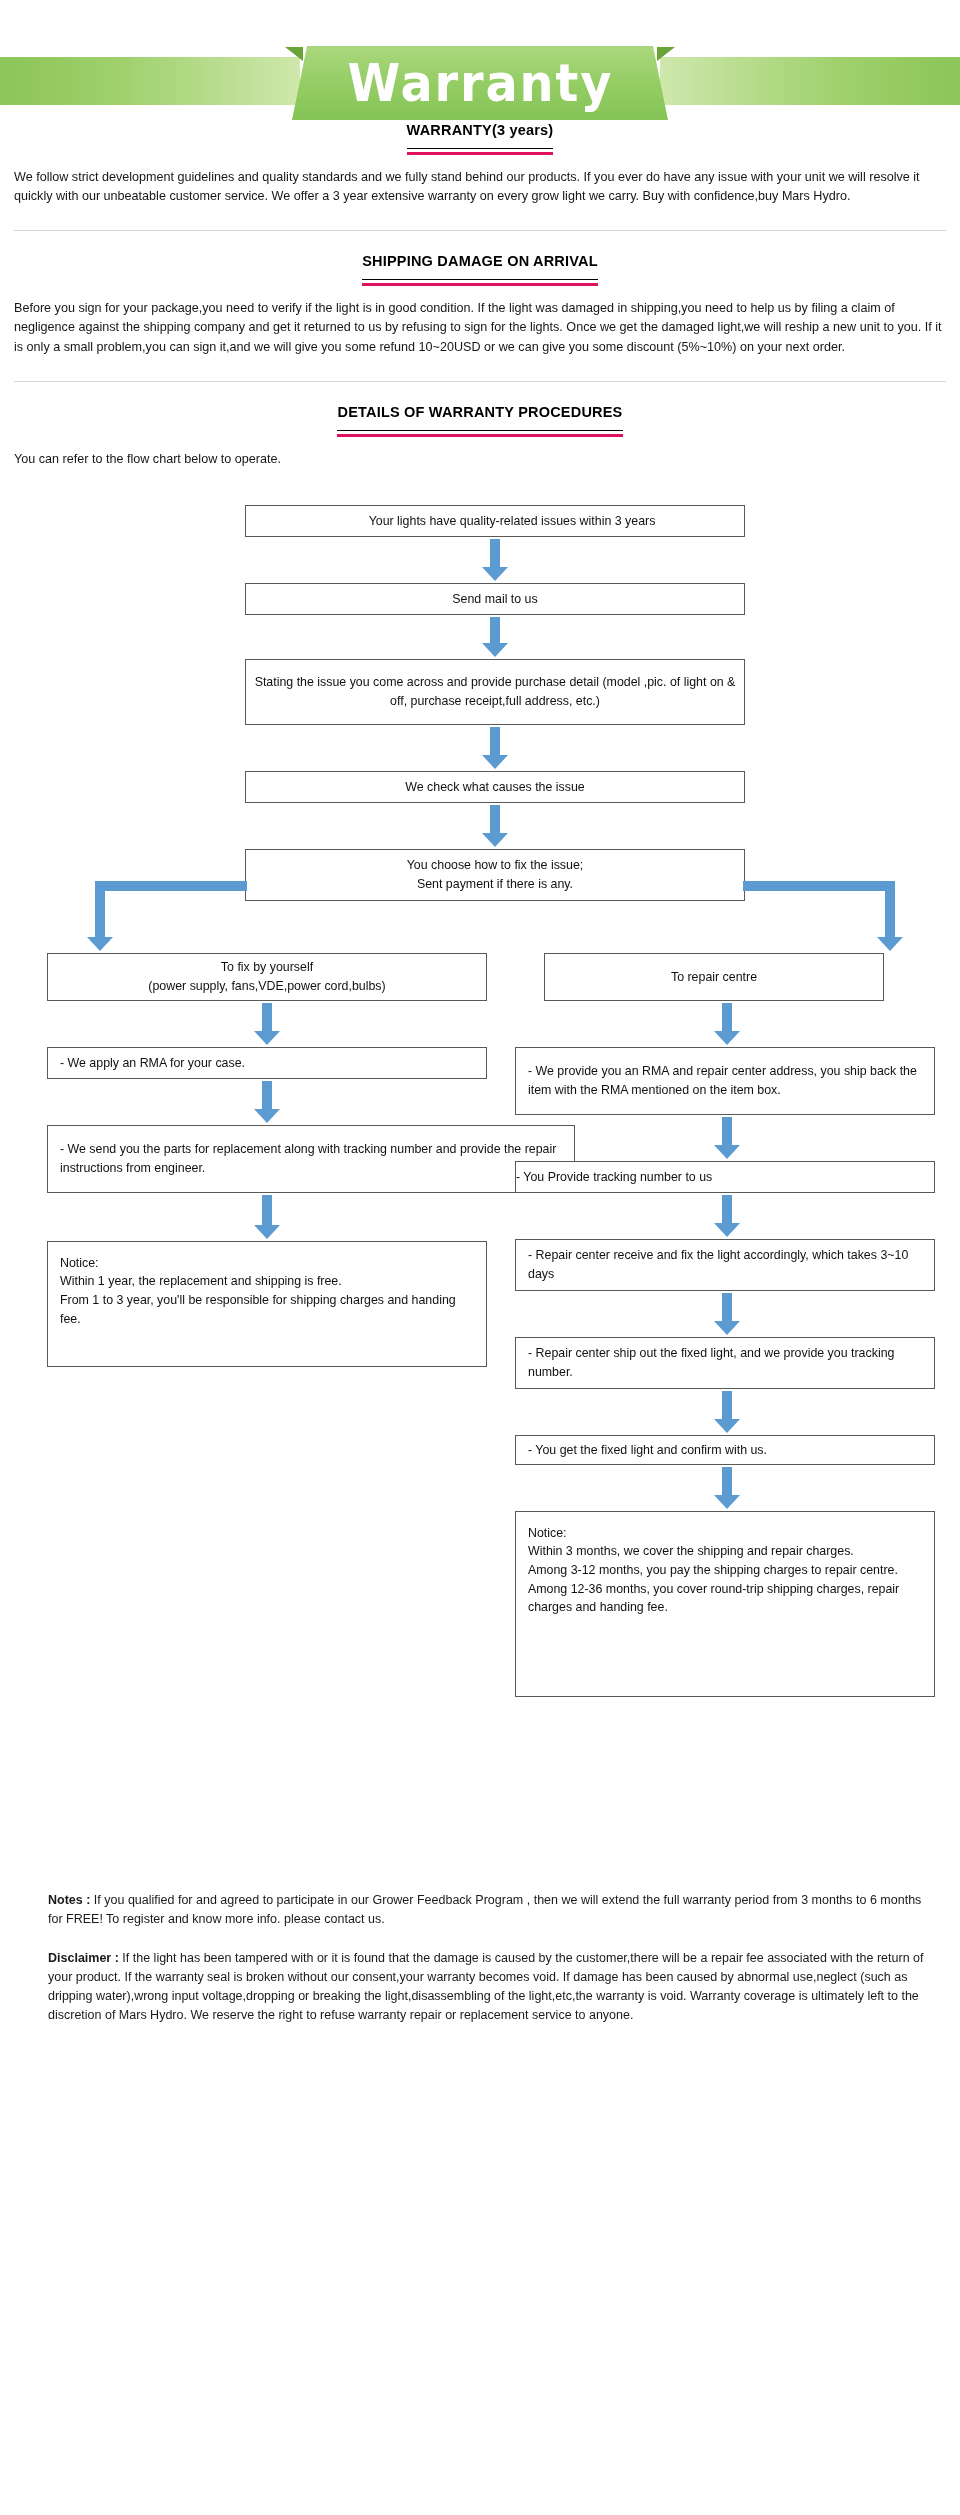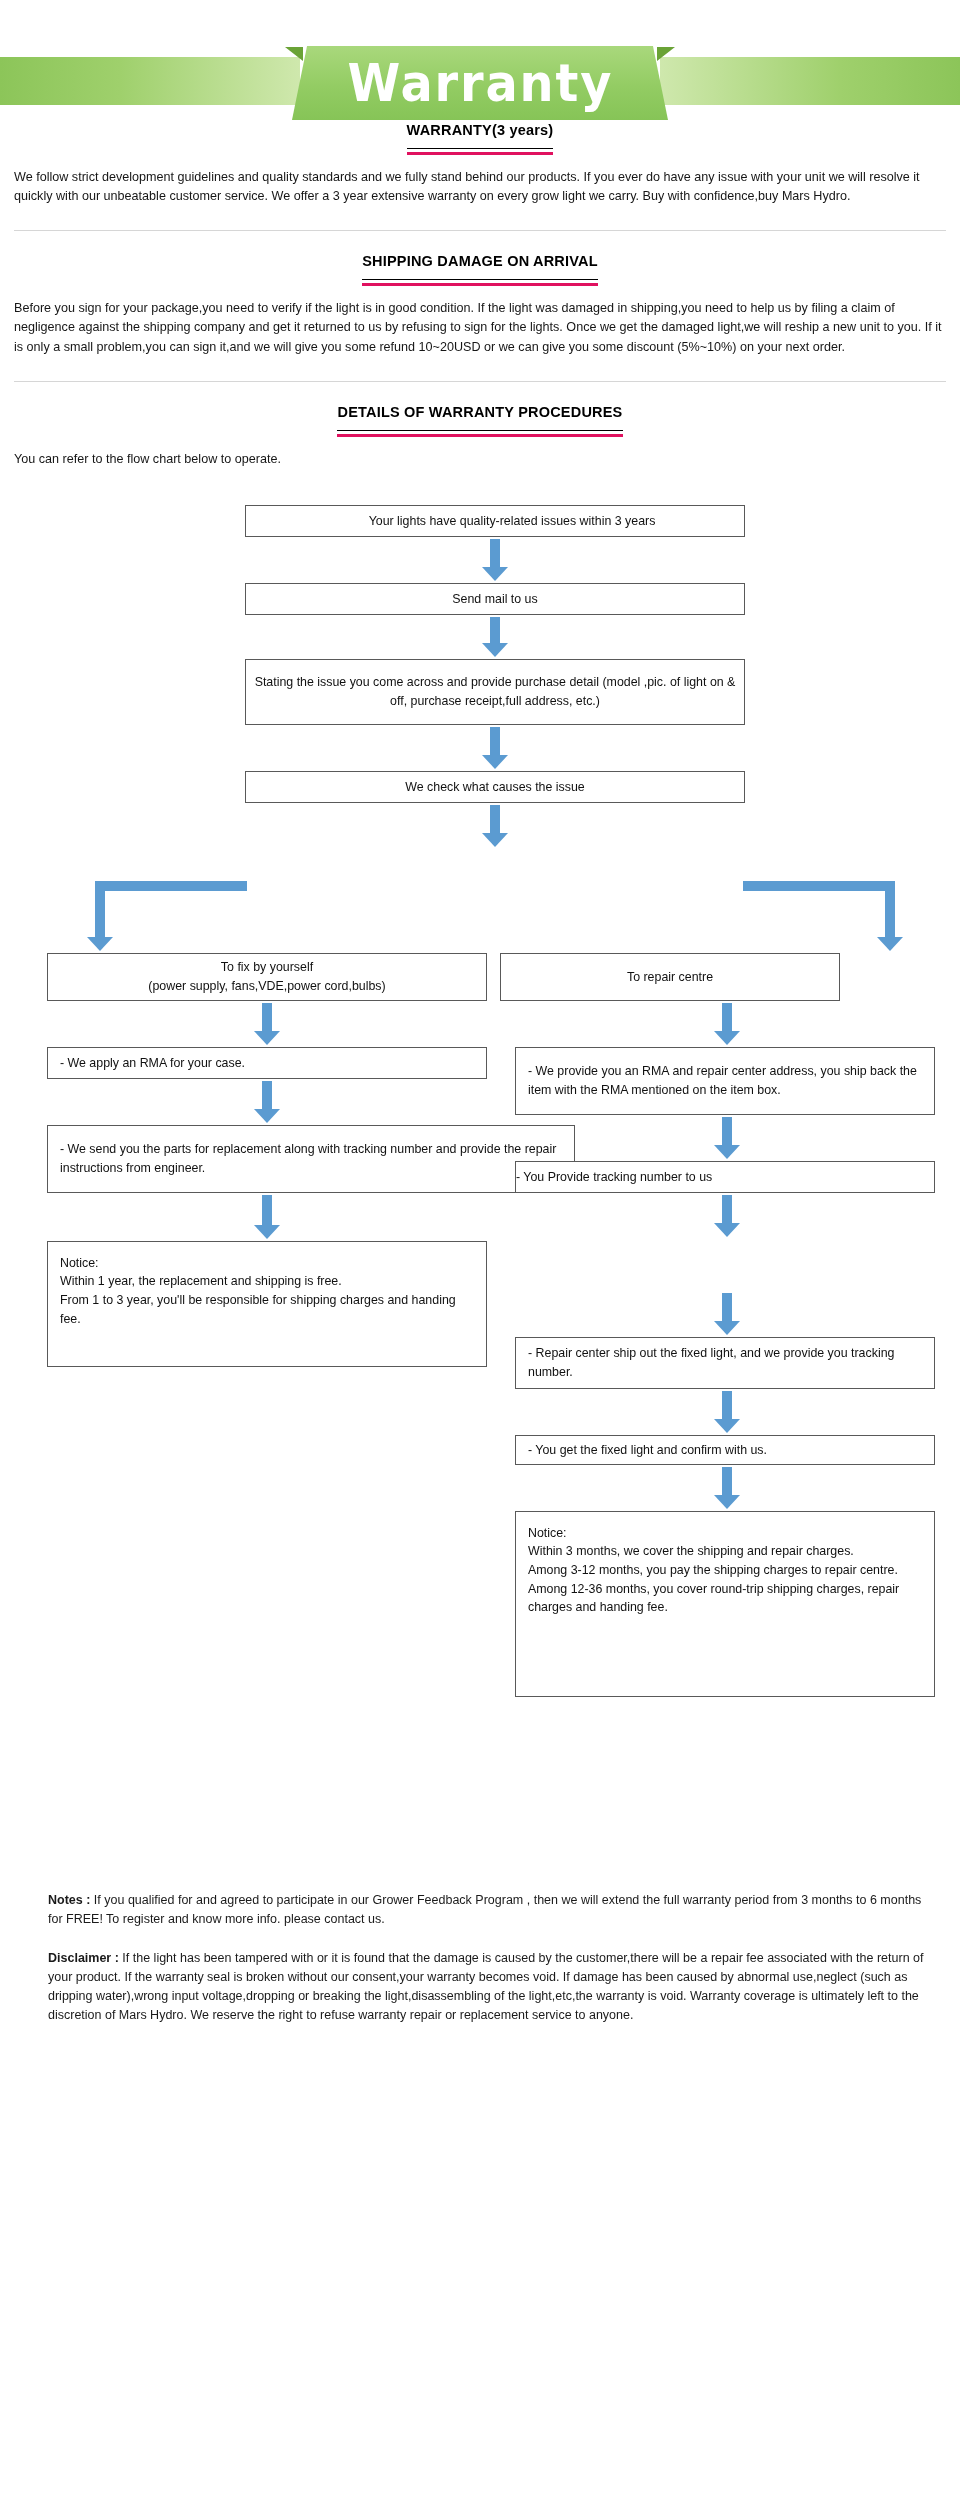--- a/index.html
+++ b/index.html
@@ -232,20 +232,24 @@
 
     <div class="fbox" style="left:231px; top:276px; width:500px; height:32px;">
       <div class="inner">We check what causes the issue</div>
     </div>
 
     <div class="arrow-d" style="left:468px; top:310px; height:42px;">
       <div class="shaft" style="height:28px;"></div>
         <div class="head" style="top:28px;"></div>
     </div>
 
+    <div class="fbox" style="left:231px; top:354px; width:500px; height:52px;">
+      <div class="inner" style="white-space:pre-line;">You choose how to fix the issue;
+Sent payment if there is any.</div>
+    </div>
 
     <div class="elb-h" style="left:81px; top:386px; width:152px;"></div>
     <div class="elb-v" style="left:81px; top:386px; height:50px;"></div>
     <div class="arrow-d" style="left:73px; top:420px; height:36px;">
       <div class="shaft" style="height:22px;"></div>
         <div class="head" style="top:22px;"></div>
     </div>
 
     <div class="elb-h" style="left:729px; top:386px; width:152px;"></div>
     <div class="elb-v" style="left:871px; top:386px; height:50px;"></div>
@@ -281,21 +285,21 @@
       <div class="shaft" style="height:30px;"></div>
         <div class="head" style="top:30px;"></div>
     </div>
 
     <div class="fbox left-al" style="left:33px; top:746px; width:440px; height:126px; padding-left:12px; align-items:flex-start; padding-top:12px;">
       <div class="inner" style="white-space:pre-line;">Notice:
 Within 1 year, the replacement and shipping is free.
 From 1 to 3 year, you'll be responsible for shipping charges and handing fee.</div>
     </div>
 
-    <div class="fbox" style="left:486px; top:458px; width:340px; height:48px;">
+    <div class="fbox" style="left:530px; top:458px; width:340px; height:48px;">
       <div class="inner">To repair centre</div>
     </div>
 
     <div class="arrow-d" style="left:700px; top:508px; height:42px;">
       <div class="shaft" style="height:28px;"></div>
         <div class="head" style="top:28px;"></div>
     </div>
 
     <div class="fbox left-al" style="left:501px; top:552px; width:420px; height:68px; padding-left:12px;">
       <div class="inner">- We provide you an RMA and repair center address, you ship back the item with the RMA mentioned on the item box.</div>
@@ -308,20 +312,23 @@
 
     <div class="fbox left-al" style="left:501px; top:666px; width:420px; height:32px; padding-left:0;">
       <div class="inner">- You Provide tracking number to us</div>
     </div>
 
     <div class="arrow-d" style="left:700px; top:700px; height:42px;">
       <div class="shaft" style="height:28px;"></div>
         <div class="head" style="top:28px;"></div>
     </div>
 
+    <div class="fbox left-al" style="left:501px; top:744px; width:420px; height:52px; padding-left:12px;">
+      <div class="inner">- Repair center receive and fix the light accordingly, which takes 3~10 days</div>
+    </div>
 
     <div class="arrow-d" style="left:700px; top:798px; height:42px;">
       <div class="shaft" style="height:28px;"></div>
         <div class="head" style="top:28px;"></div>
     </div>
 
     <div class="fbox left-al" style="left:501px; top:842px; width:420px; height:52px; padding-left:12px;">
       <div class="inner">- Repair center ship out the fixed light, and we provide you tracking number.</div>
     </div>
 

